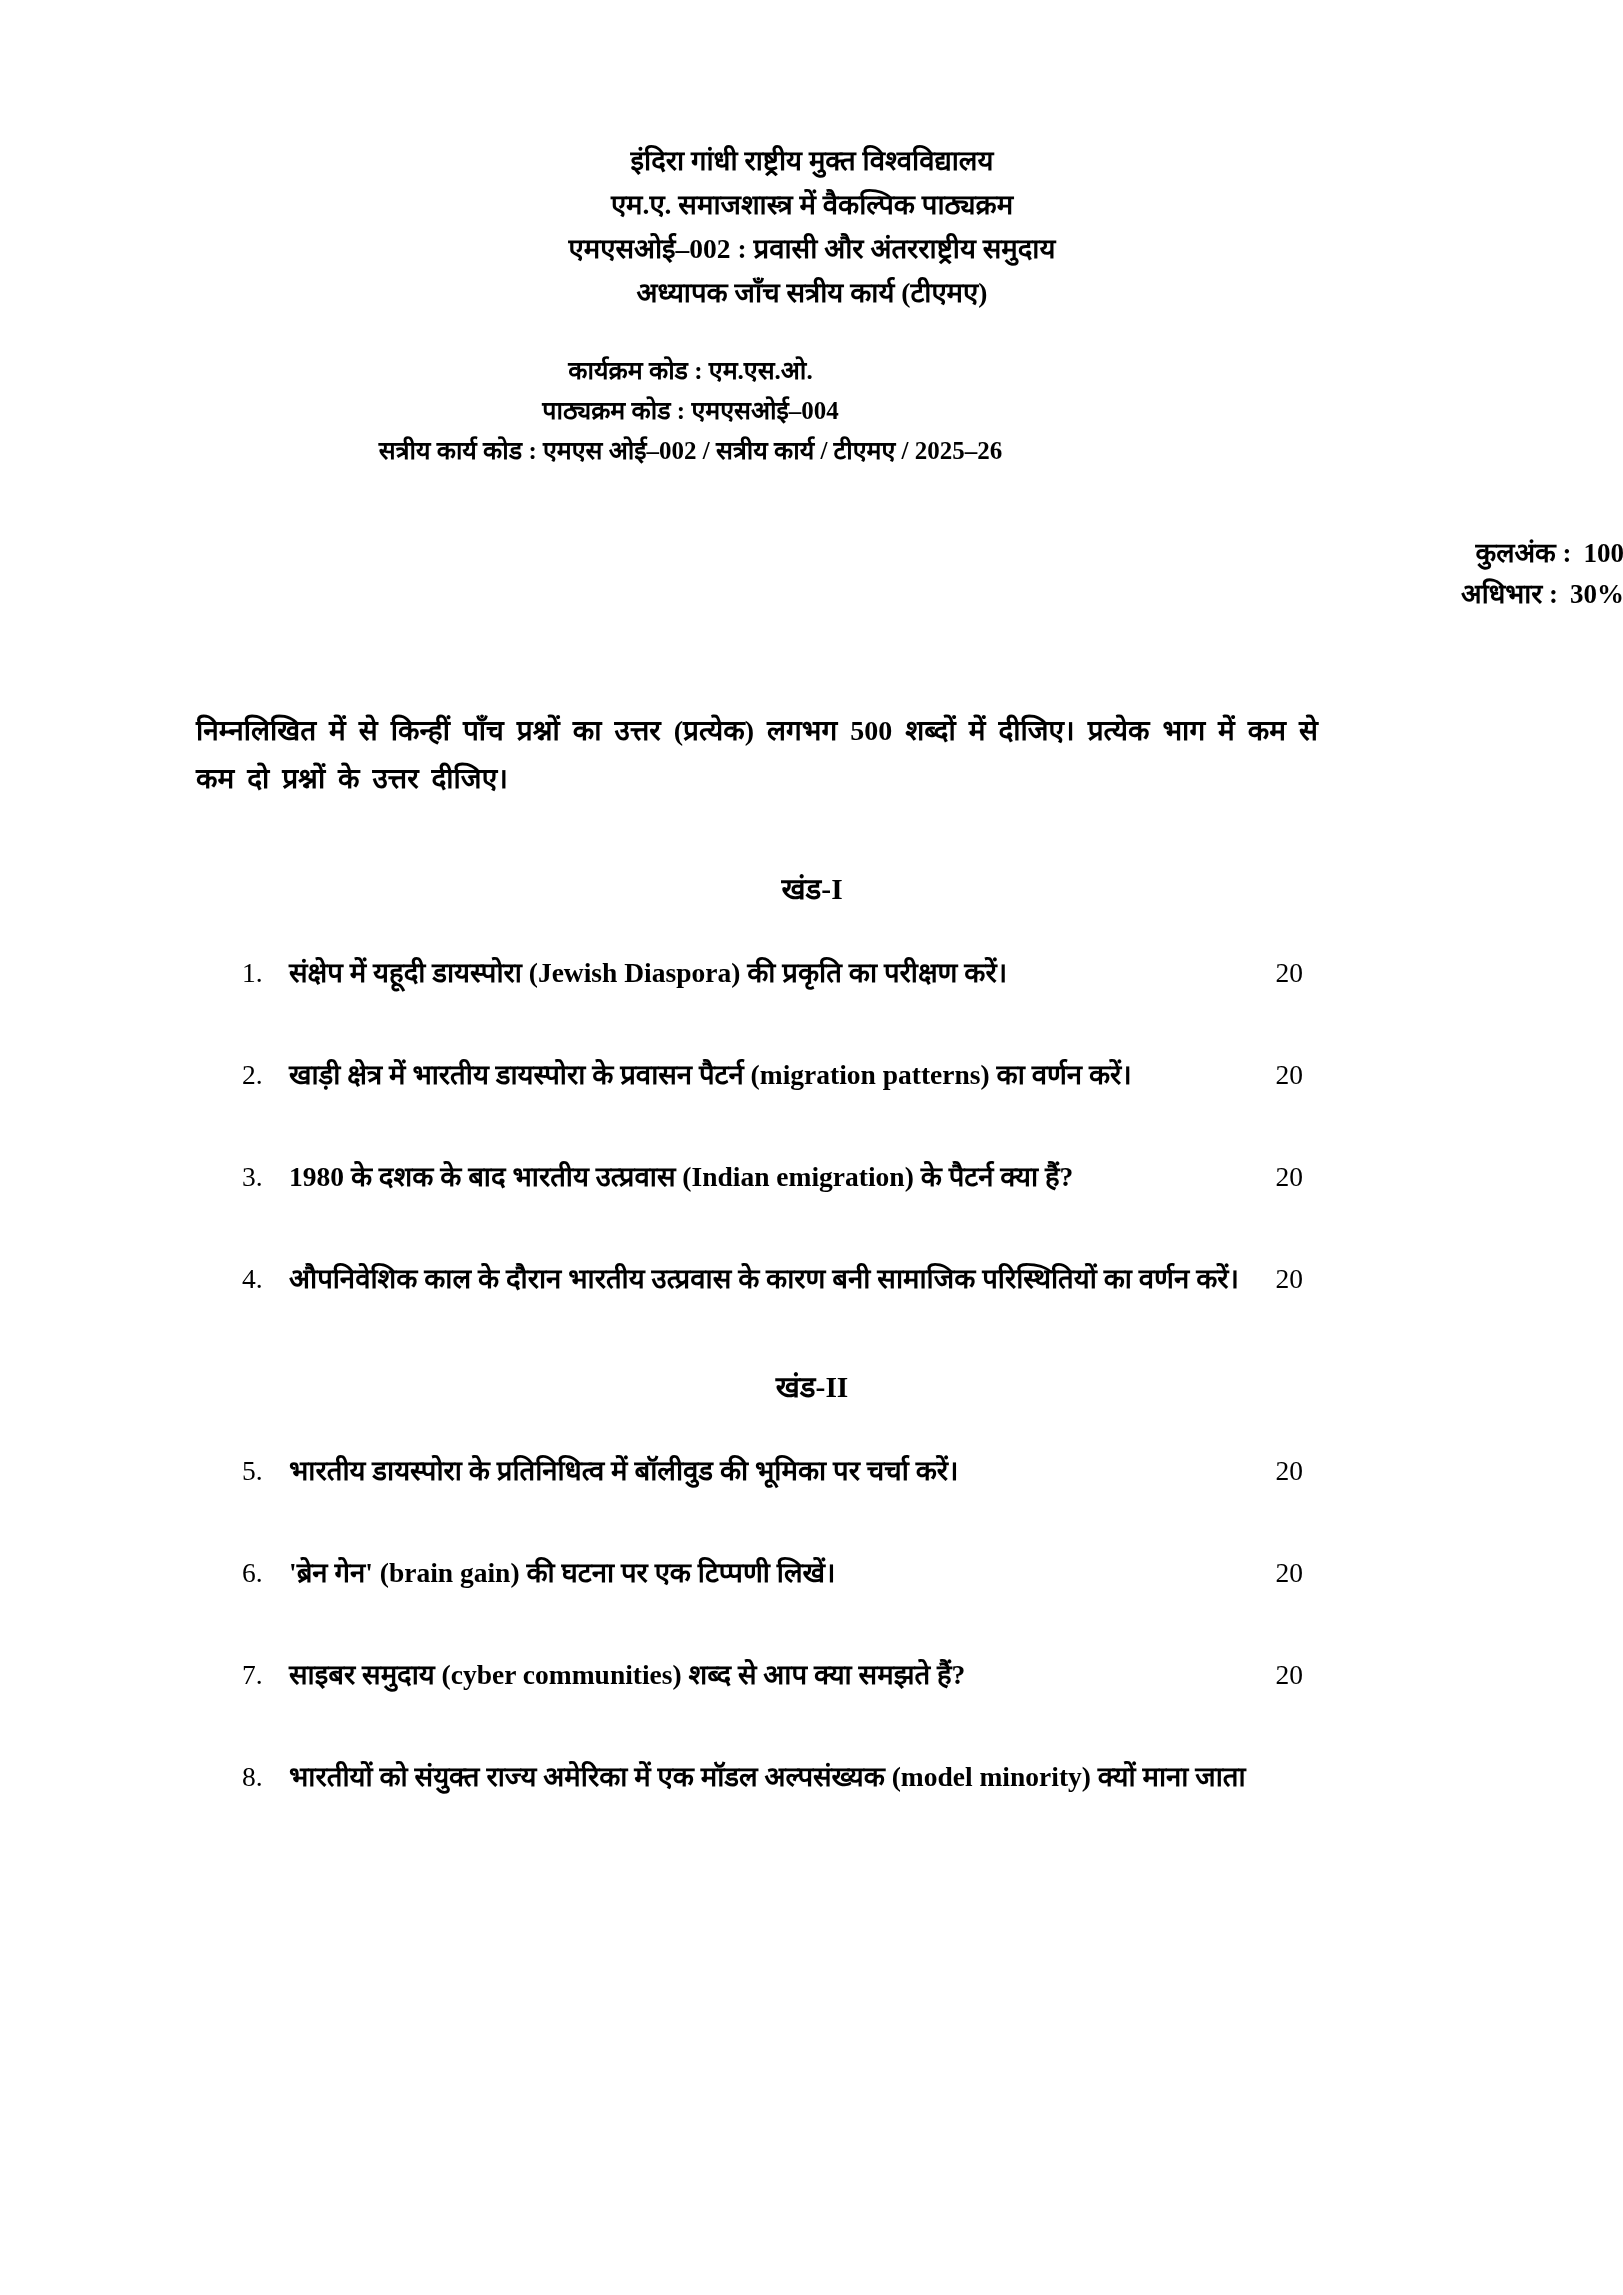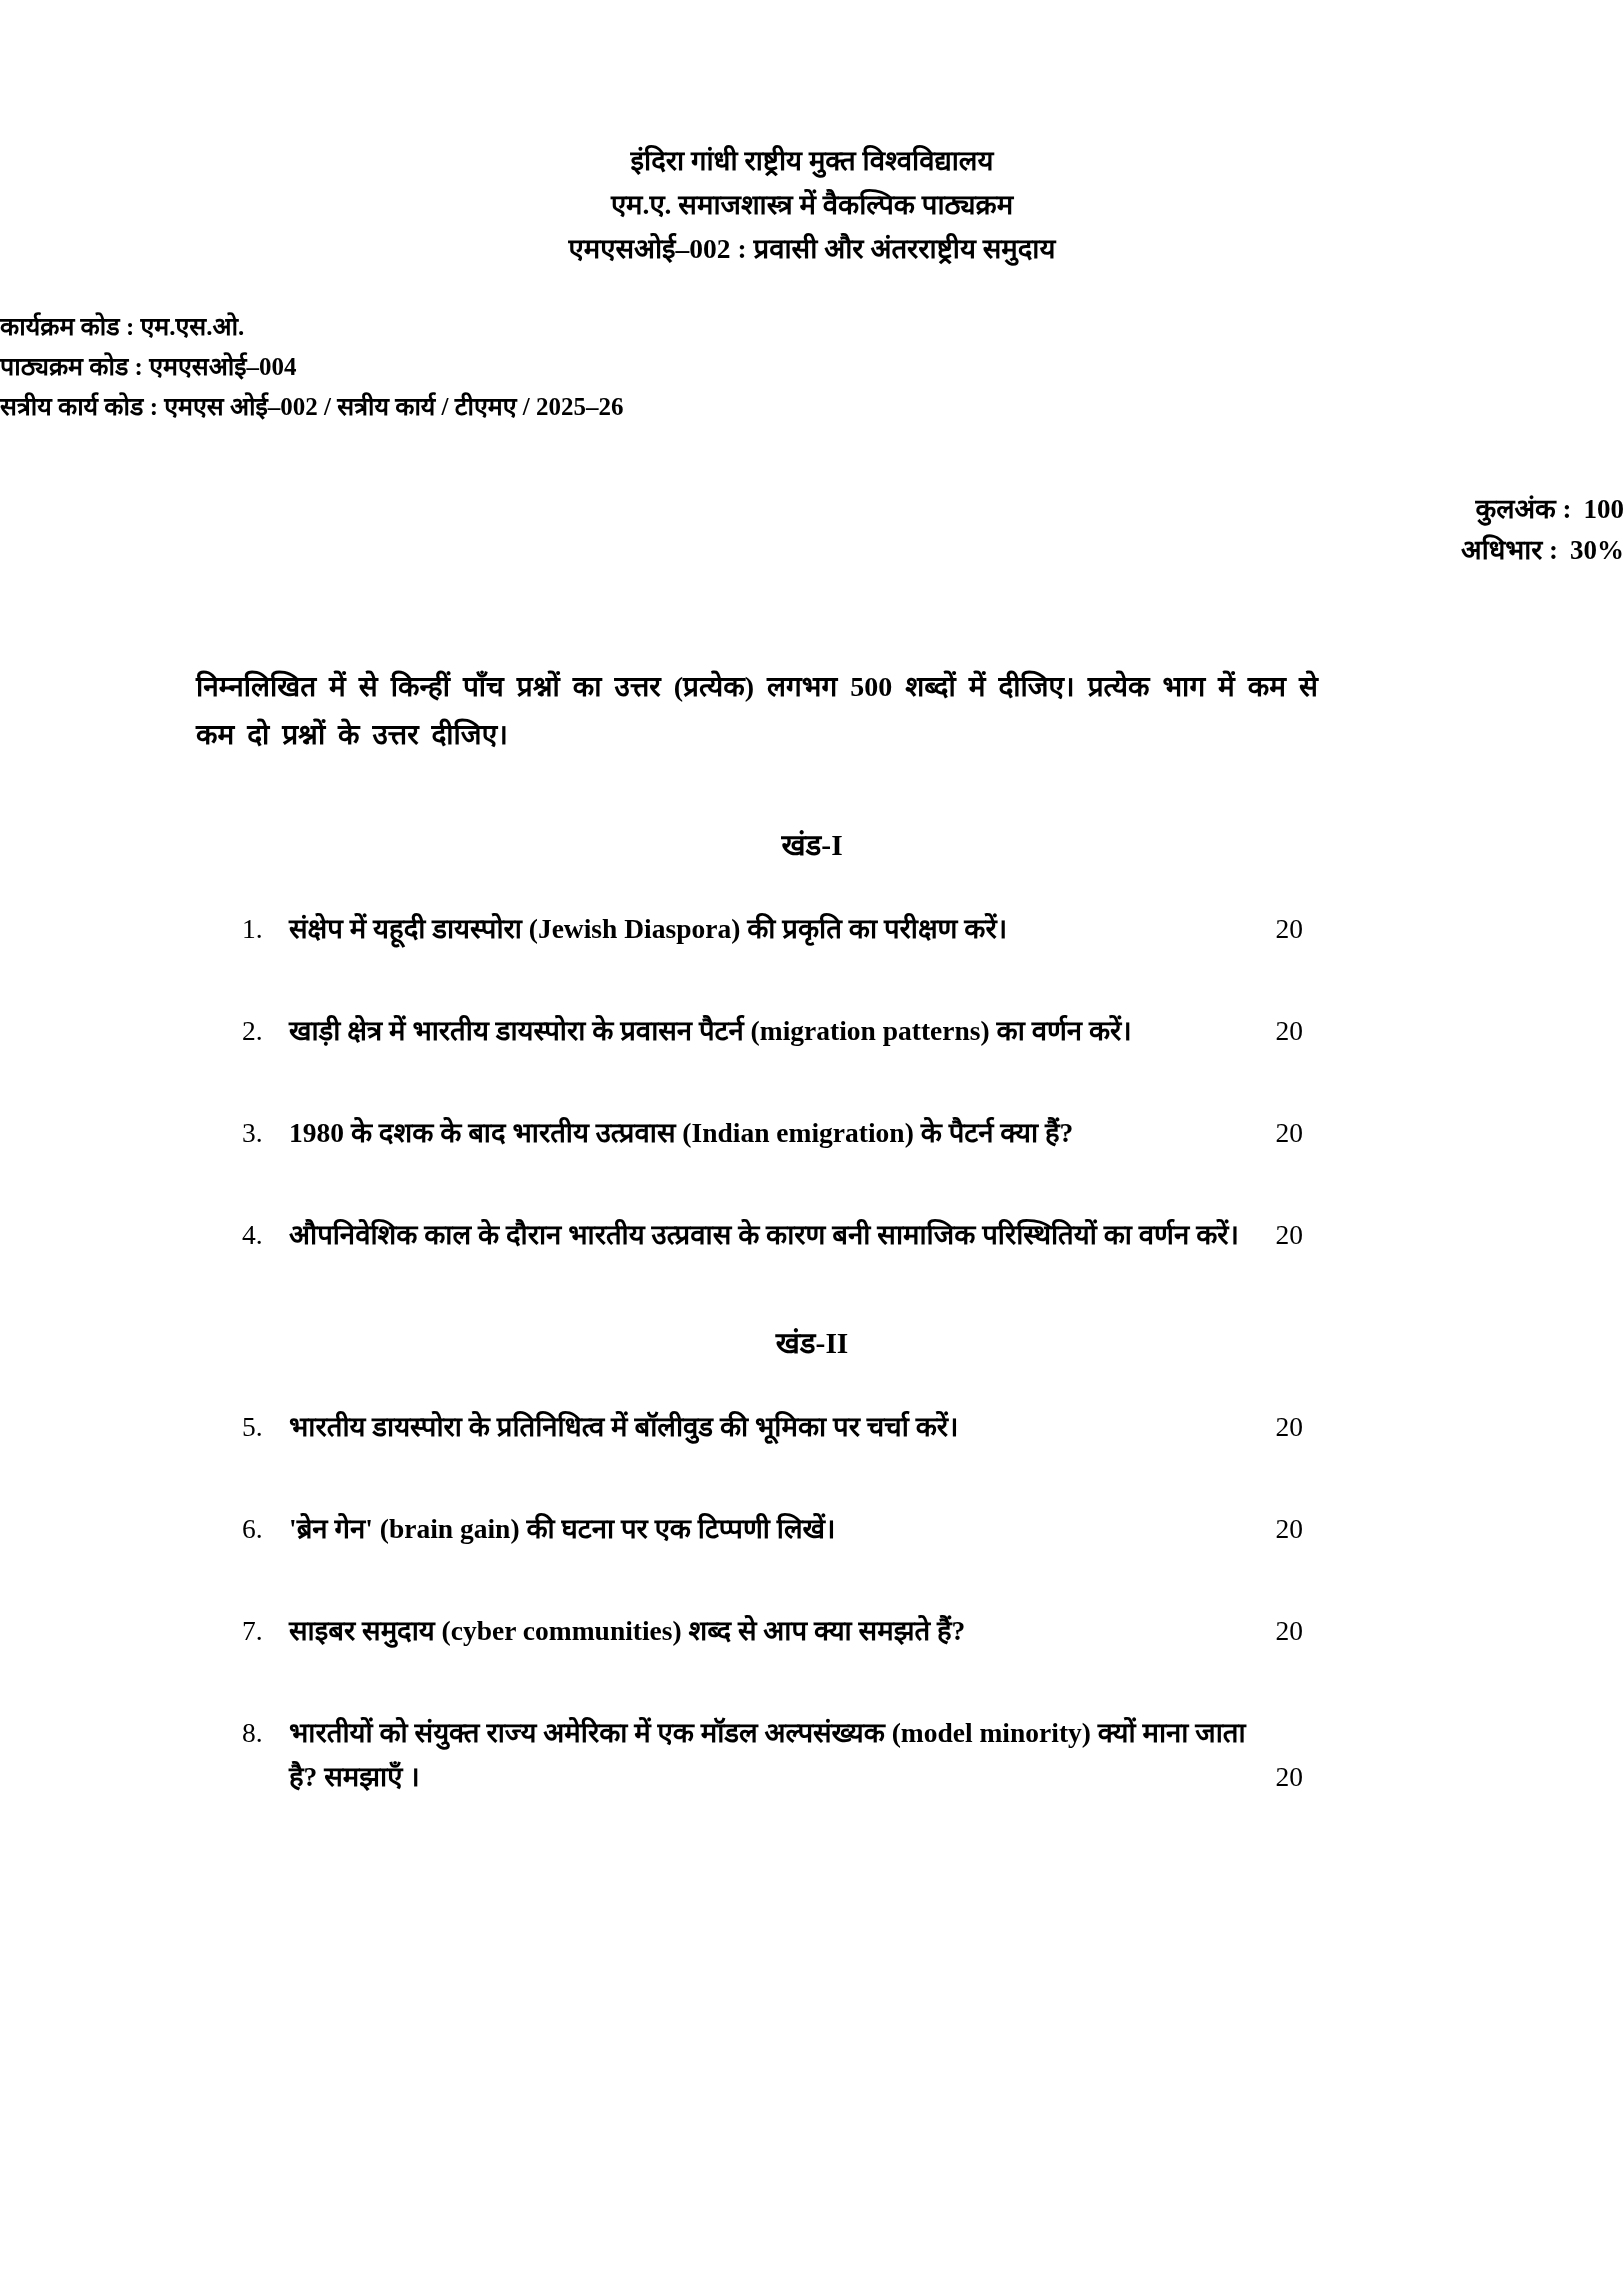--- a/index.html
+++ b/index.html
@@ -17,21 +17,21 @@
   .doc-header {
     padding-top: 139px;
     text-align: center;
     font-weight: 700;
     font-size: 27.5px;
     line-height: 44px;
   }
   .codes-block {
     margin-top: 36px;
     padding-right: 243px;
-    text-align: left;
+    text-align: center;
     font-weight: 700;
     font-size: 25px;
     line-height: 40px;
   }
   .marks-info {
     margin-top: 62px;
     padding-left: 198px;
     font-weight: 700;
     font-size: 27px;
     line-height: 41px;
@@ -73,20 +73,21 @@
 </style>
 </head>
 <body>
 
 <div class="page">
 
   <div class="doc-header">
     <div>इंदिरा गांधी राष्ट्रीय मुक्त विश्वविद्यालय</div>
     <div>एम.ए. समाजशास्त्र में वैकल्पिक पाठ्यक्रम</div>
     <div>एमएसओई–002 : प्रवासी और अंतरराष्ट्रीय समुदाय</div>
+    <div>अध्यापक जाँच सत्रीय कार्य (टीएमए)</div>
   </div>
 
   <div class="codes-block">
     <div>कार्यक्रम कोड : एम.एस.ओ.</div>
     <div>पाठ्यक्रम कोड : एमएसओई–004</div>
     <div>सत्रीय कार्य कोड : एमएस ओई–002 / सत्रीय कार्य / टीएमए / 2025–26</div>
   </div>
 
   <div class="marks-info">
     <div class="marks-line">

